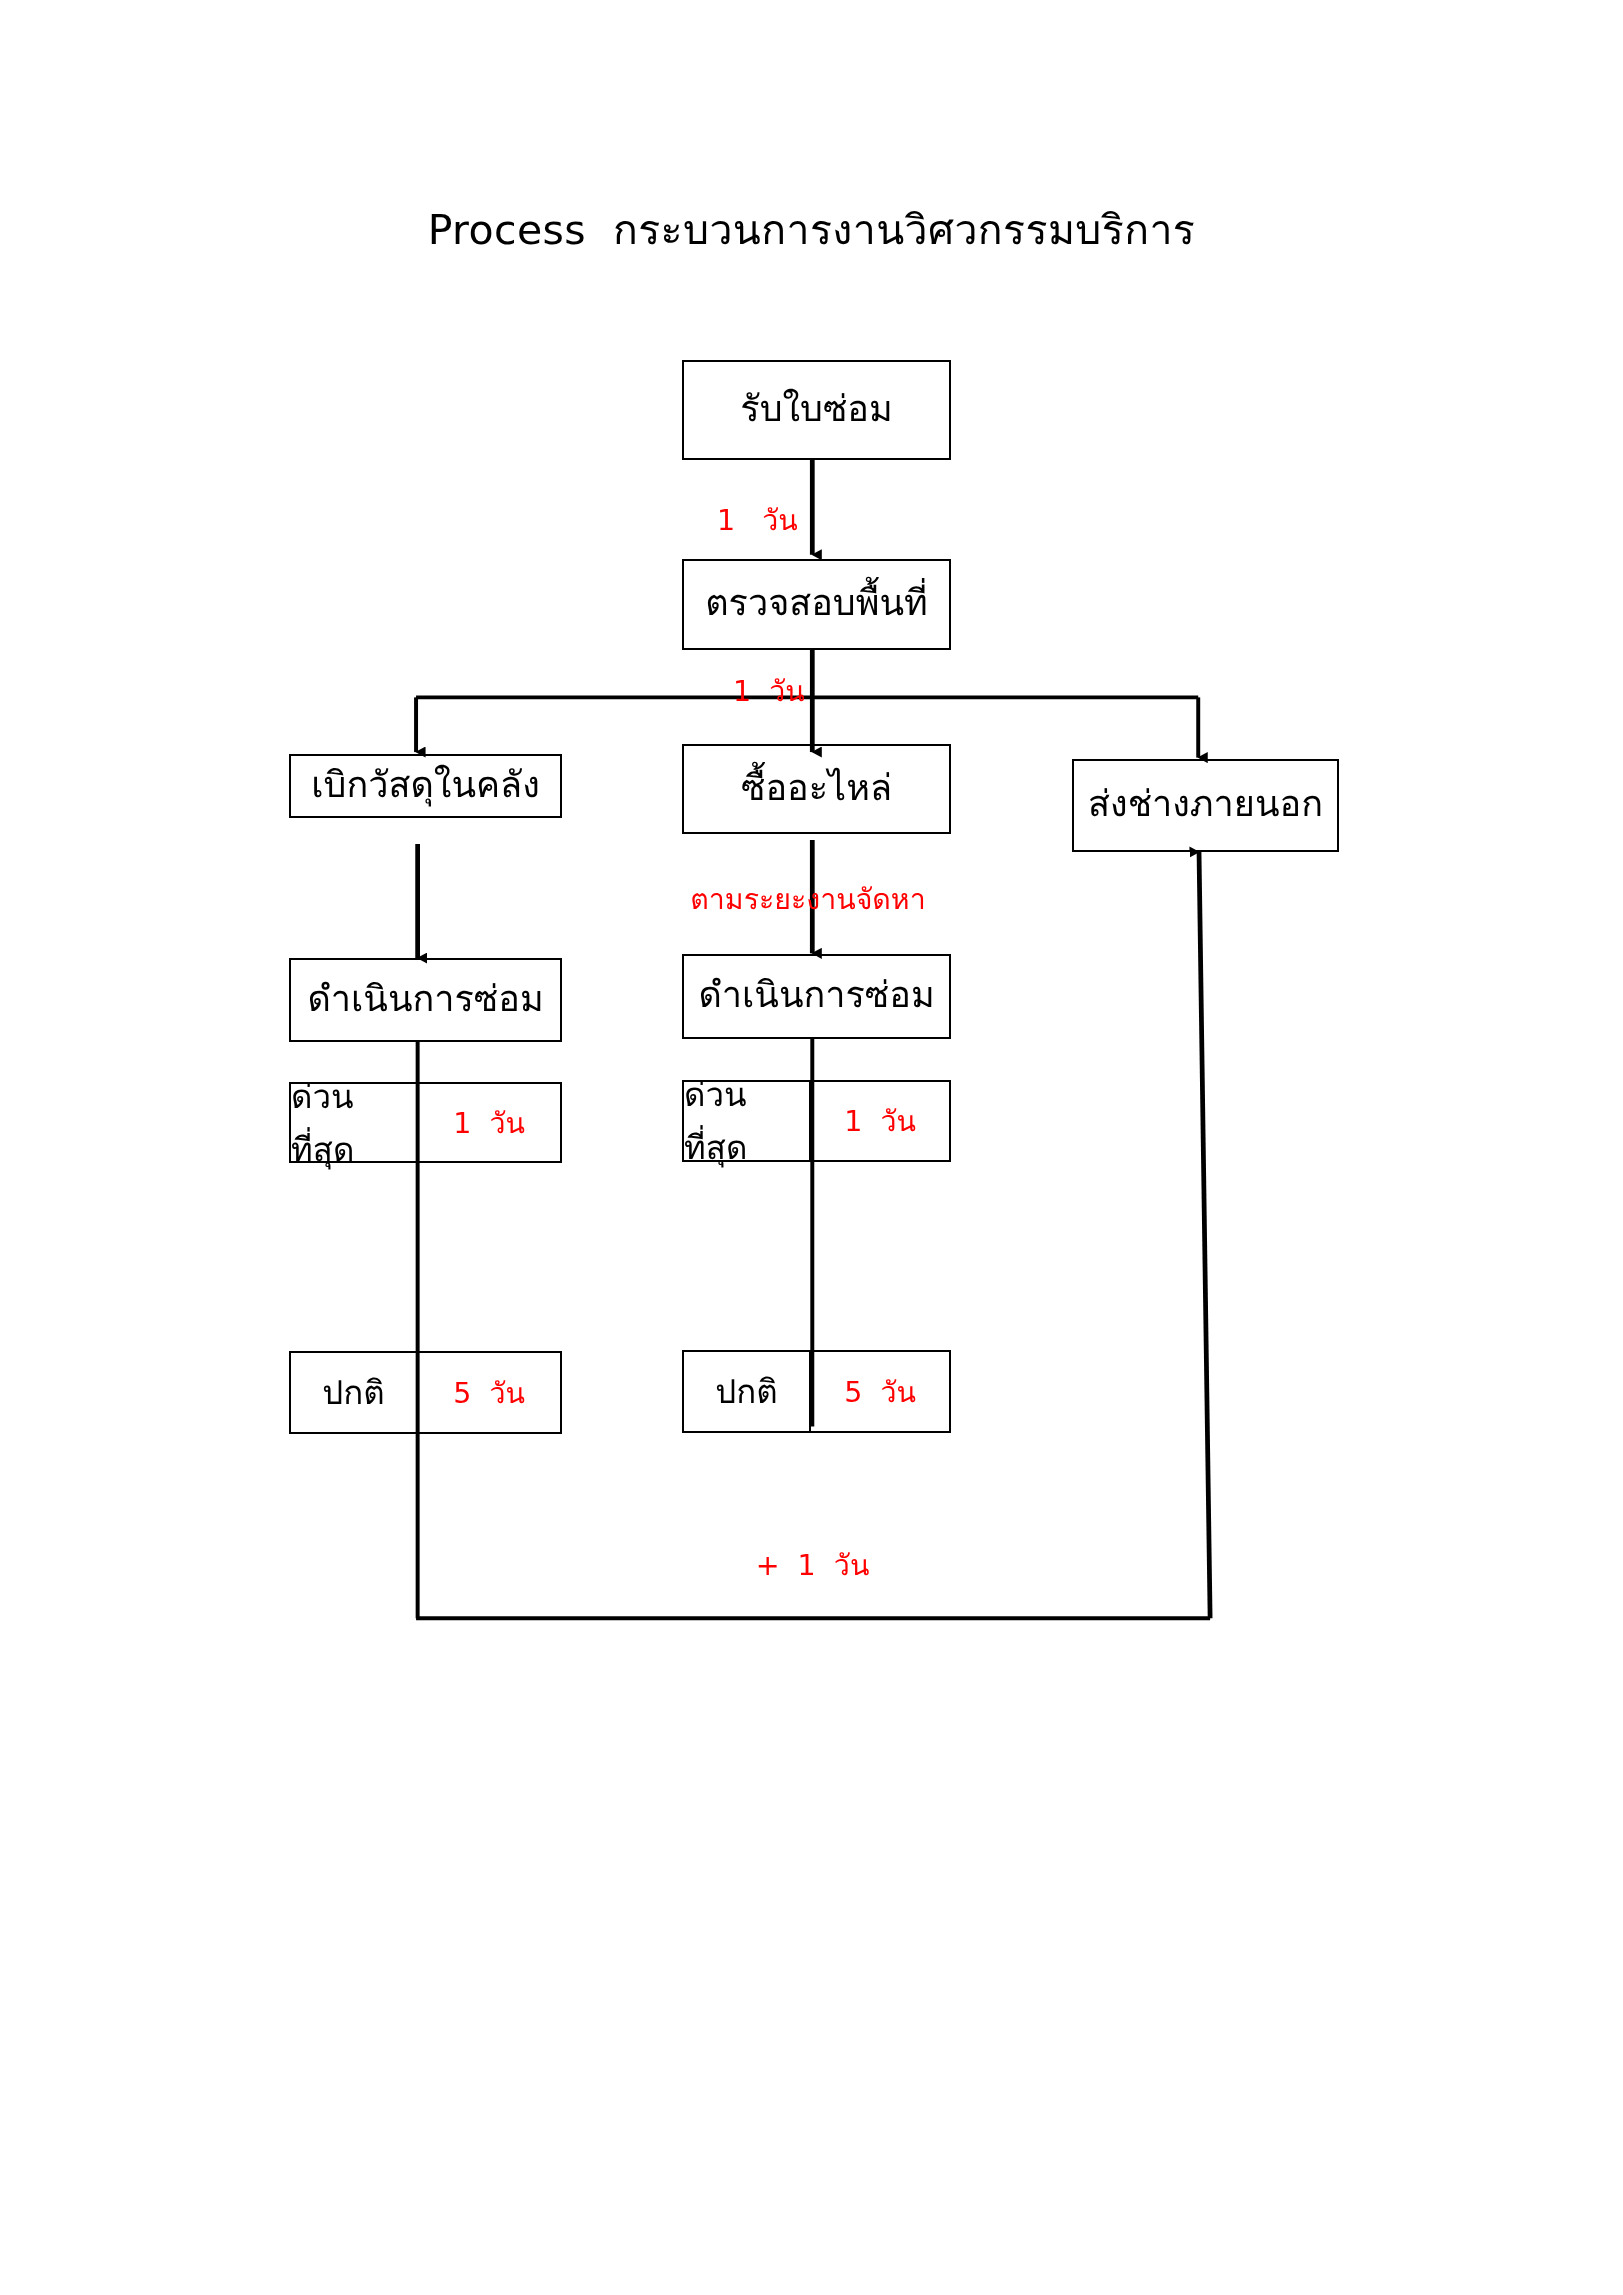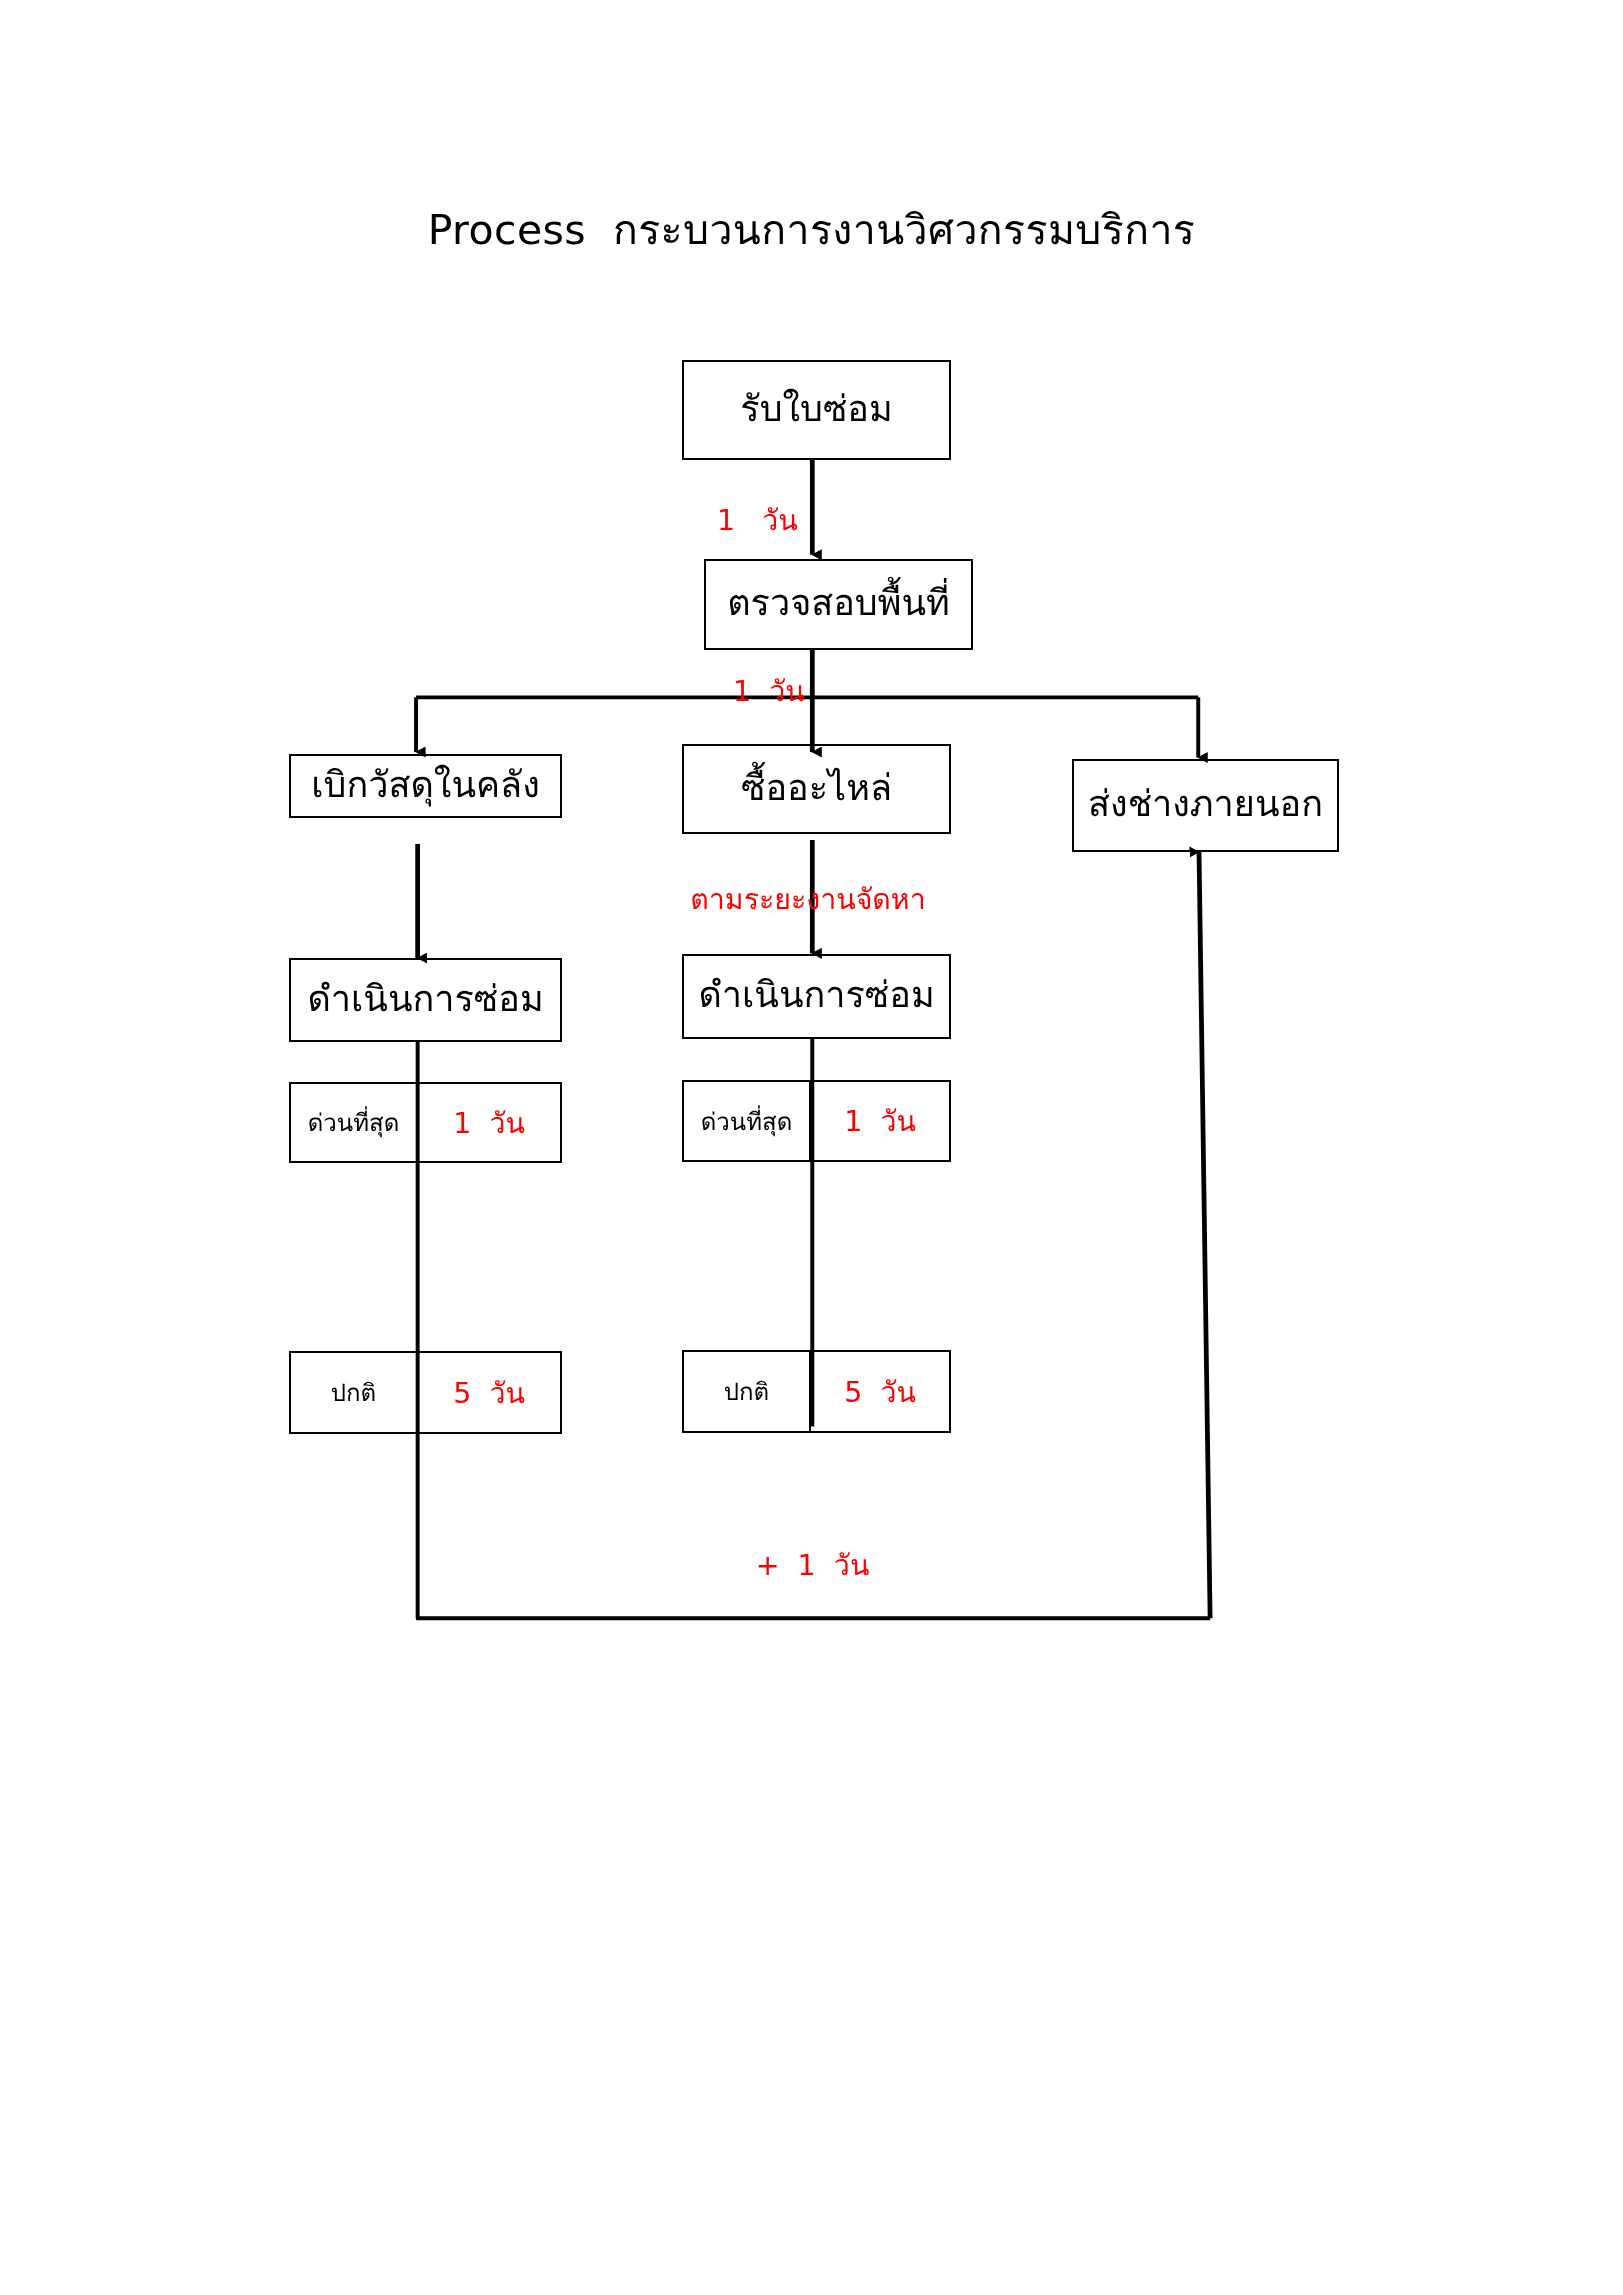--- a/index.html
+++ b/index.html
@@ -61,21 +61,21 @@
     border: 2.4px solid #000000;
     background: transparent;
     display: flex;
     z-index: 3;
   }
   .split-box .cell-left {
     box-sizing: border-box;
     display: flex;
     align-items: center;
     justify-content: center;
-    font-size: 24px;
+    font-size: 33px;
     color: #000000;
     border-right: 2.4px solid #000000;
   }
   .split-box .cell-right {
     box-sizing: border-box;
     display: flex;
     align-items: center;
     justify-content: center;
     font-size: 28.5px;
     color: #ff0000;
@@ -130,21 +130,21 @@
 
     <line x1="525" y1="2042" x2="1527" y2="2042" stroke="#000000" stroke-width="5"></line>
 
     <line x1="1527" y1="2042" x2="1513" y2="1075" stroke="#000000" stroke-width="6" marker-end="url(#arrowUp)"></line>
   </svg>
 
   <div class="node-box" style="left:682px; top:360px; width:269px; height:100px;">
     <span class="node-label">รับใบซ่อม</span>
   </div>
 
-  <div class="node-box" style="left:704px; top:559px; width:269px; height:91px;">
+  <div class="node-box" style="left:682px; top:559px; width:269px; height:91px;">
     <span class="node-label">ตรวจสอบพื้นที่</span>
   </div>
 
   <div class="node-box" style="left:289px; top:754px; width:273px; height:64px;">
     <span class="node-label">เบิกวัสดุในคลัง</span>
   </div>
 
   <div class="node-box" style="left:682px; top:744px; width:269px; height:90px;">
     <span class="node-label">ซื้ออะไหล่</span>
   </div>

